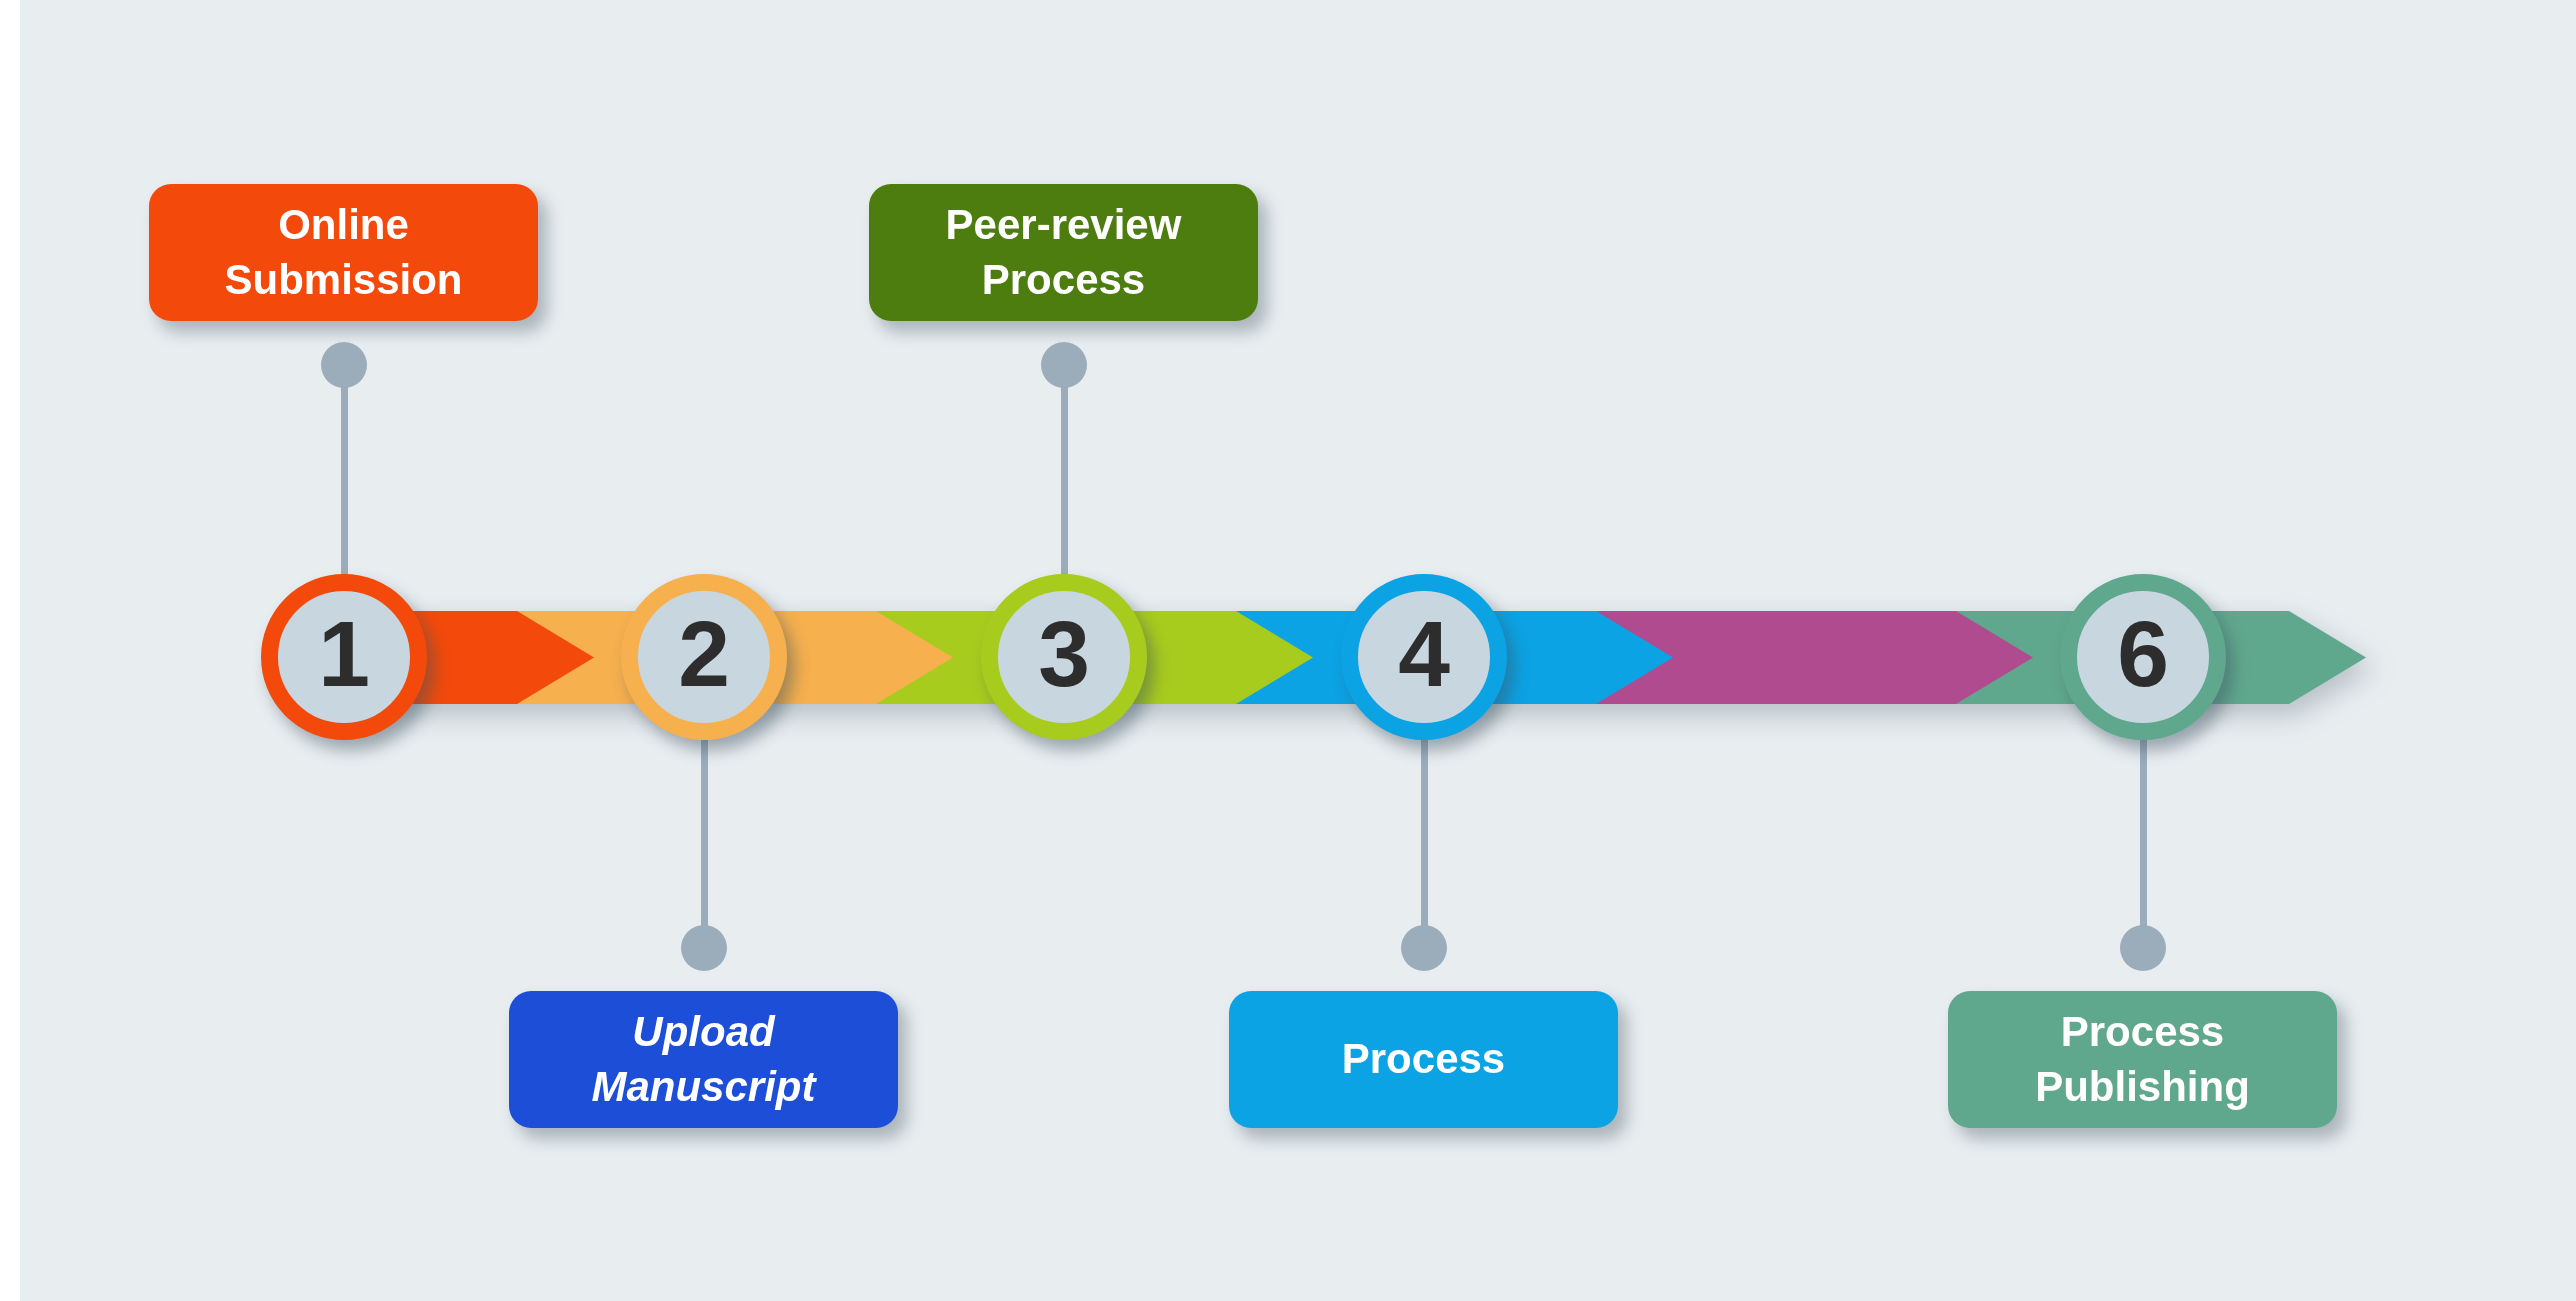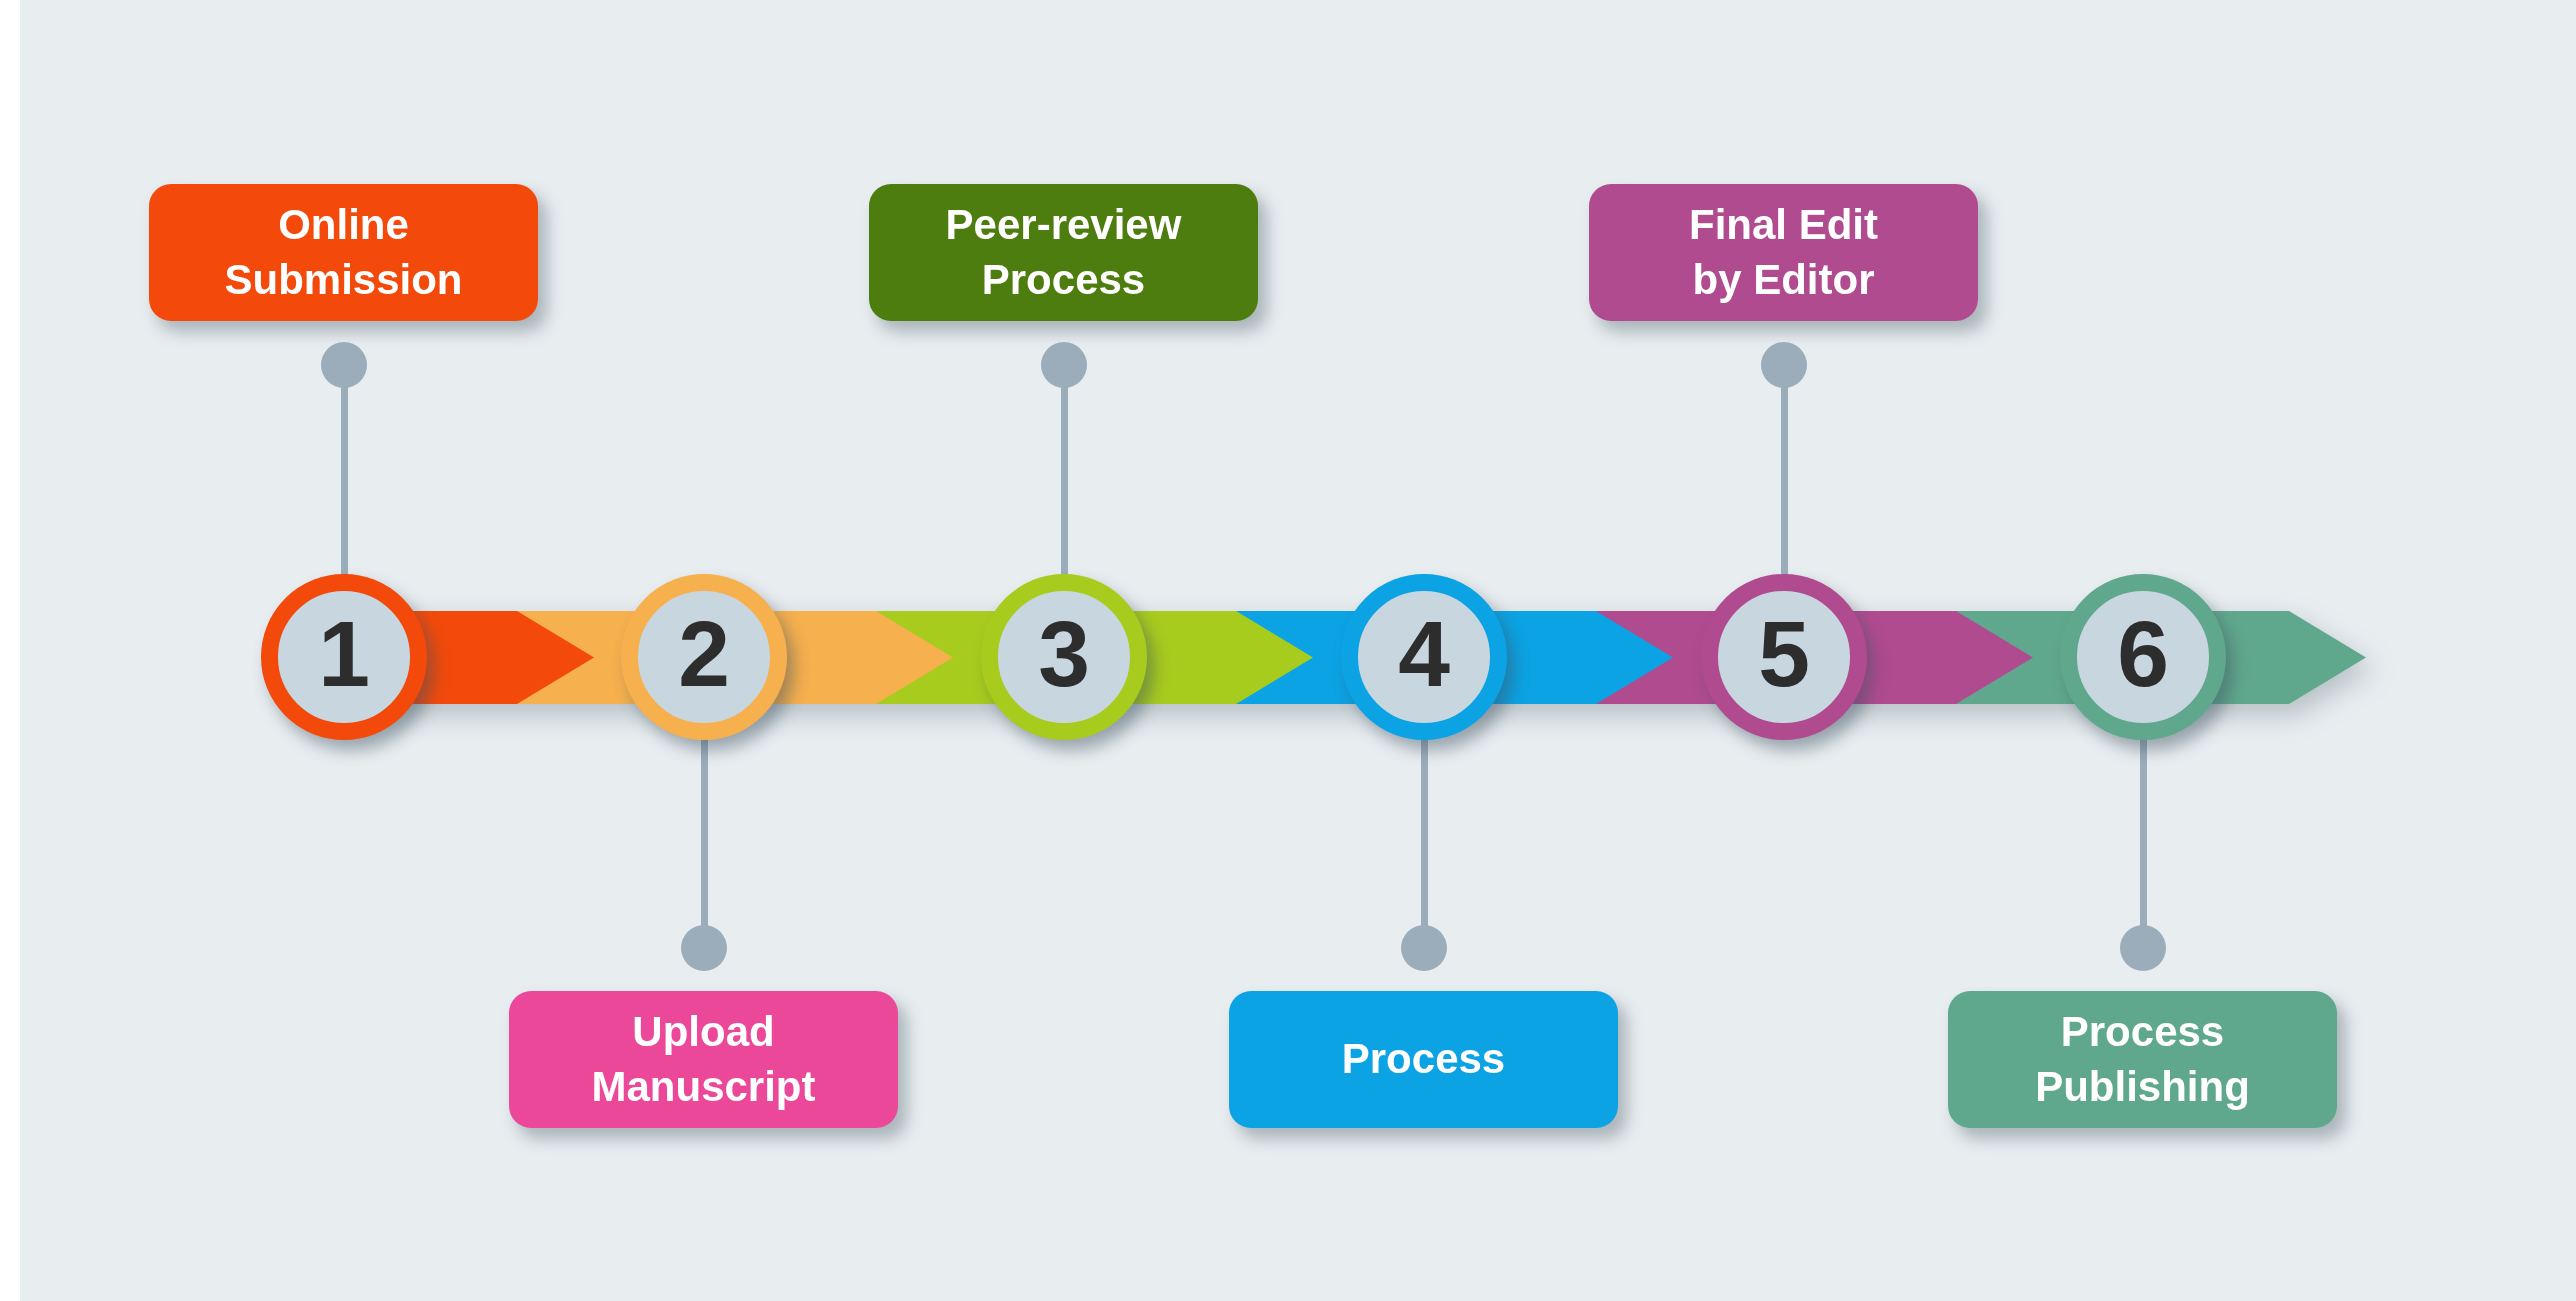--- a/index.html
+++ b/index.html
@@ -135,21 +135,21 @@
 Submission</span>
     </div>
     <div class="connector-dot" style="background-color: rgb(155, 173, 187);"></div>
     <div class="connector-line" style="background-color: rgb(155, 173, 187);"></div>
     <div class="step-circle" style="border-color: rgb(243, 74, 11); background-color: rgb(199, 214, 223);">
       <span class="step-number" style="color: rgb(45, 45, 45);">1</span>
     </div>
   </div>
 
   <div class="step step-2 bottom">
-    <div class="label-box" style="background-color: #ec4899;">
+    <div class="label-box" style="background-color: #1d4ed8; font-style: italic;">
       <span class="label-text" style="color: rgb(255, 255, 255);">Upload
 Manuscript</span>
     </div>
     <div class="connector-dot" style="background-color: rgb(155, 173, 187);"></div>
     <div class="connector-line" style="background-color: rgb(155, 173, 187);"></div>
     <div class="step-circle" style="border-color: rgb(246, 176, 78); background-color: rgb(199, 214, 223);">
       <span class="step-number" style="color: rgb(45, 45, 45);">2</span>
     </div>
   </div>
 
@@ -169,31 +169,20 @@
     <div class="label-box" style="background-color: rgb(11, 163, 228);">
       <span class="label-text" style="color: rgb(255, 255, 255);">Process</span>
     </div>
     <div class="connector-dot" style="background-color: rgb(155, 173, 187);"></div>
     <div class="connector-line" style="background-color: rgb(155, 173, 187);"></div>
     <div class="step-circle" style="border-color: rgb(11, 163, 228); background-color: rgb(199, 214, 223);">
       <span class="step-number" style="color: rgb(45, 45, 45);">4</span>
     </div>
   </div>
 
-  <div class="step step-5 top">
-    <div class="label-box" style="background-color: rgb(177, 75, 144);">
-      <span class="label-text" style="color: rgb(255, 255, 255);">Final Edit
-by Editor</span>
-    </div>
-    <div class="connector-dot" style="background-color: rgb(155, 173, 187);"></div>
-    <div class="connector-line" style="background-color: rgb(155, 173, 187);"></div>
-    <div class="step-circle" style="border-color: rgb(177, 75, 144); background-color: rgb(199, 214, 223);">
-      <span class="step-number" style="color: rgb(45, 45, 45);">5</span>
-    </div>
-  </div>
 
   <div class="step step-6 bottom">
     <div class="label-box" style="background-color: rgb(96, 168, 141);">
       <span class="label-text" style="color: rgb(255, 255, 255);">Process
 Publishing</span>
     </div>
     <div class="connector-dot" style="background-color: rgb(155, 173, 187);"></div>
     <div class="connector-line" style="background-color: rgb(155, 173, 187);"></div>
     <div class="step-circle" style="border-color: rgb(96, 168, 141); background-color: rgb(199, 214, 223);">
       <span class="step-number" style="color: rgb(45, 45, 45);">6</span>

